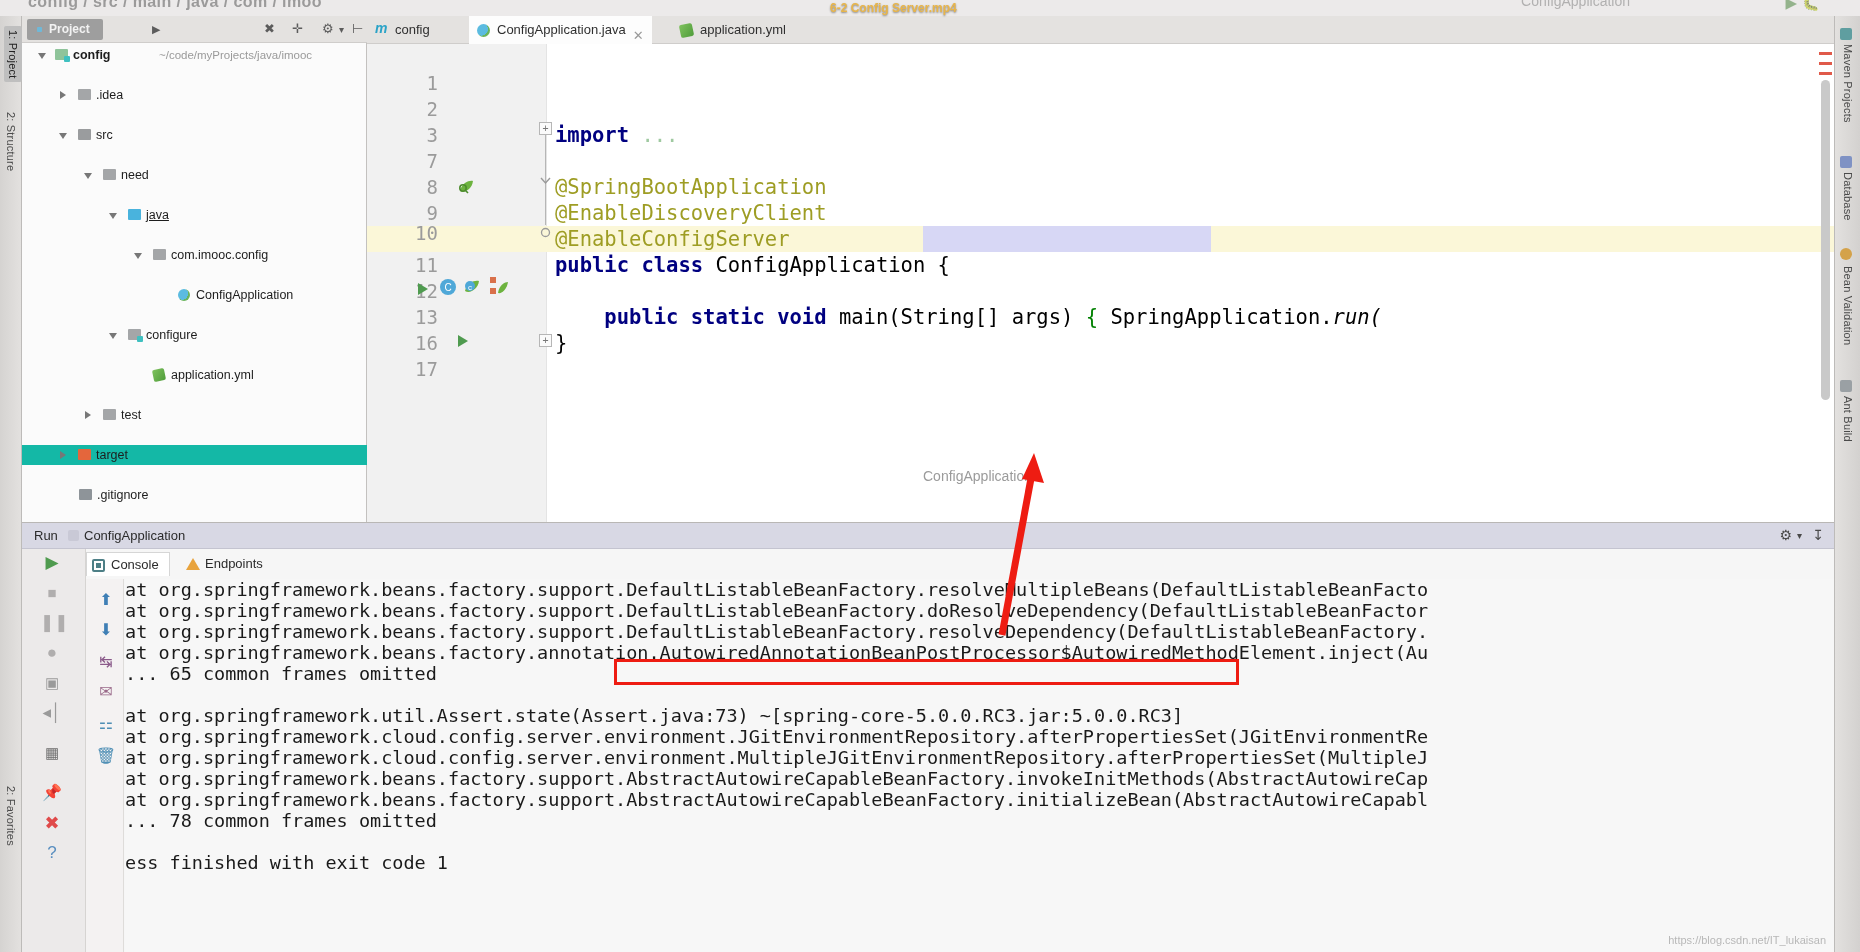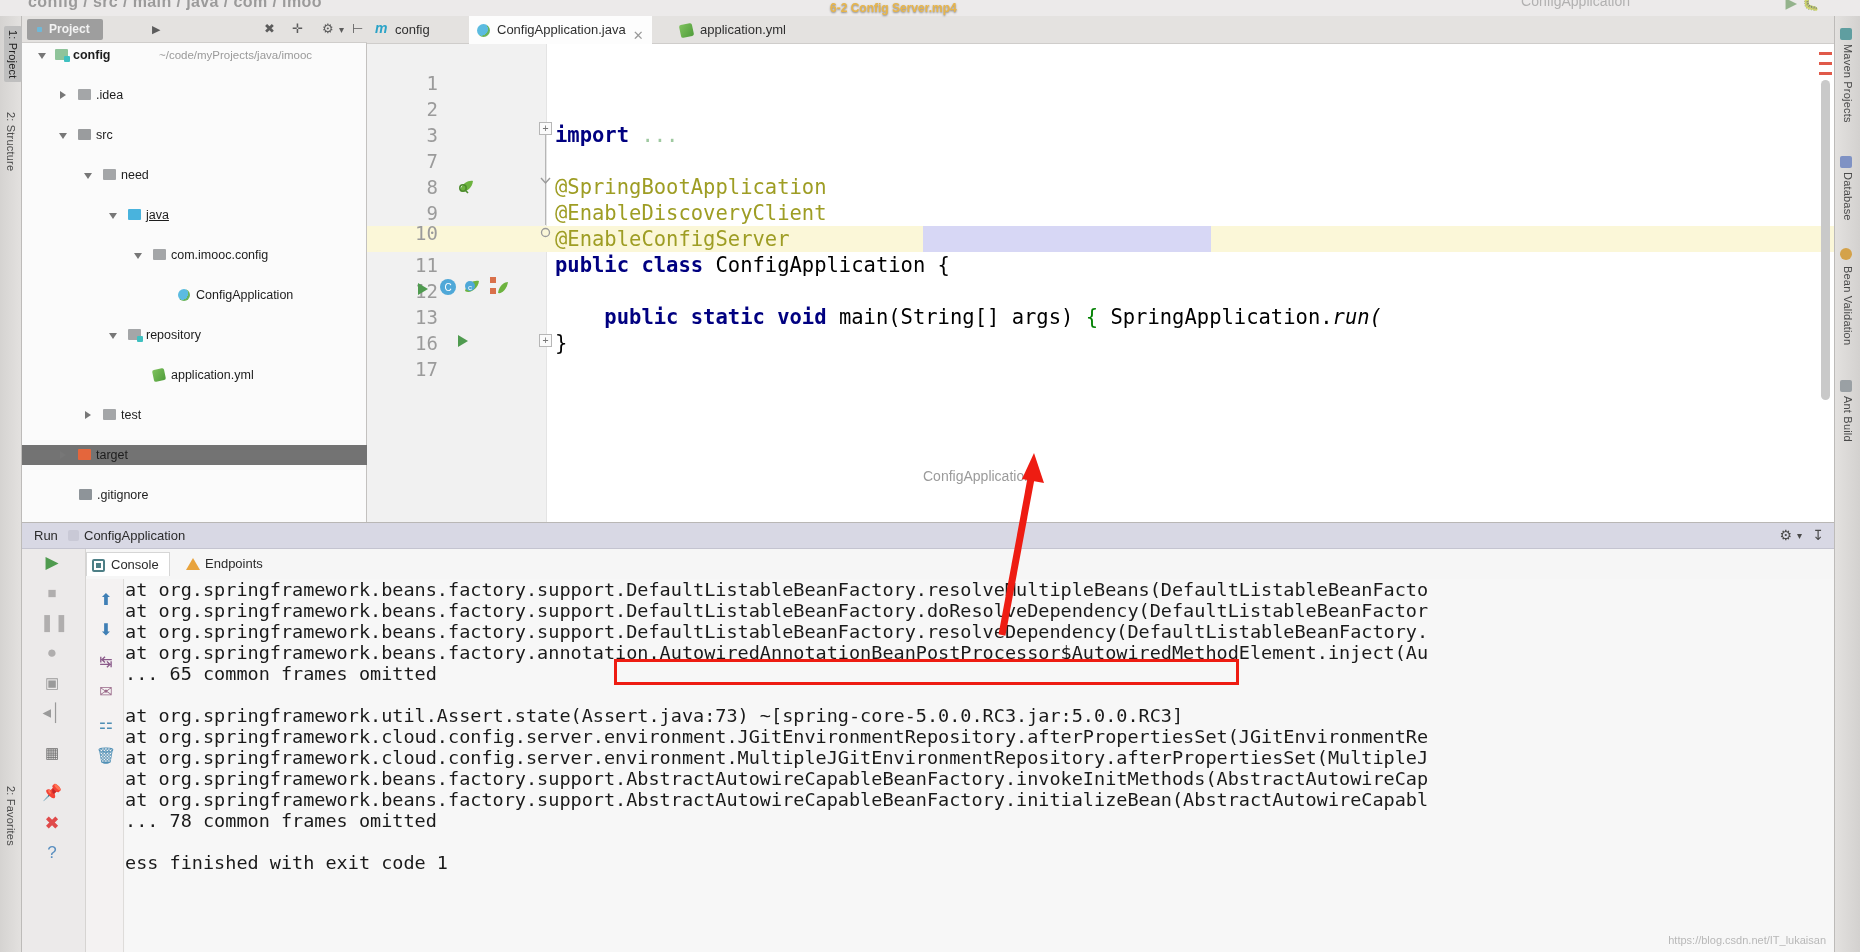--- a/index.html
+++ b/index.html
@@ -95,21 +95,21 @@
   .tb-ico {
     position: absolute; top: 6px; font-size: 13px; color: #5c5c5c;
     line-height: 1; cursor: default;
   }
 
   .tree { position: absolute; left: 0; top: 27px; width: 345px; height: 479px; overflow: hidden; }
   .node {
     position: relative; height: 20px; line-height: 20px;
     font-size: 12.5px; color: #1d1d1d; white-space: nowrap;
   }
-  .node.hl  { background: #737373; }
+  .node.hl  { background: #14b8a6; }
   .arrow {
     position: absolute; top: 6px; width: 0; height: 0;
     border-top: 4px solid transparent; border-bottom: 4px solid transparent;
     border-left: 6px solid #777;
   }
   .arrow.open {
     border-left: 4px solid transparent; border-right: 4px solid transparent;
     border-top: 6px solid #777; top: 8px;
   }
   .fico {
@@ -374,21 +374,21 @@
       </div>
 
       <div class="node" style="top:122px;">
         <span class="fico java-cls" style="left:156px;"></span>
         <span class="ntext" style="left:174px;">ConfigApplication</span>
       </div>
 
       <div class="node" style="top:142px;">
         <span class="arrow open" style="left:87px;"></span>
         <span class="fico folder-res badge" style="left:106px;"></span>
-        <span class="ntext" style="left:124px;">repository</span>
+        <span class="ntext" style="left:124px;">configure</span>
       </div>
 
       <div class="node" style="top:162px;">
         <span class="fico yml" style="left:131px;"></span>
         <span class="ntext" style="left:149px;">application.yml</span>
       </div>
 
       <div class="node" style="top:182px;">
         <span class="arrow" style="left:63px;"></span>
         <span class="fico folder" style="left:81px;"></span>

